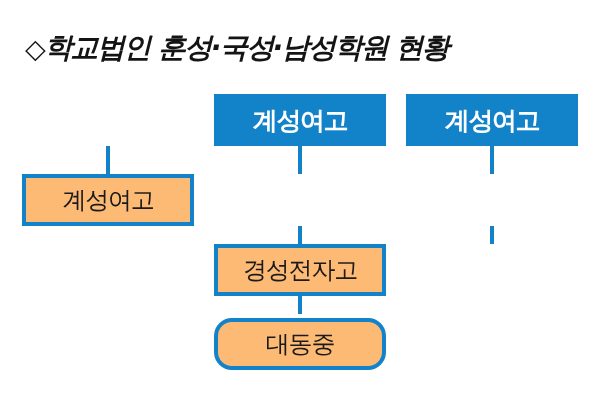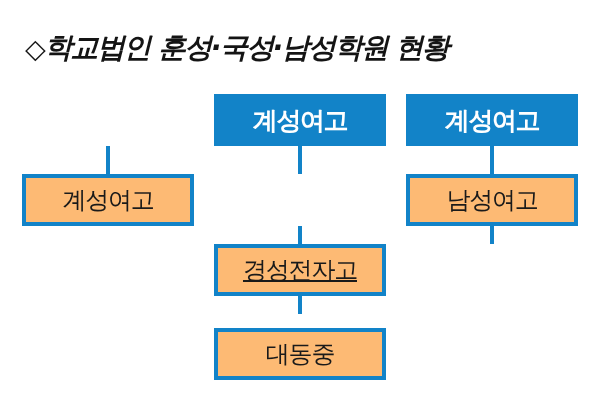--- a/index.html
+++ b/index.html
@@ -95,22 +95,22 @@
   .node-leaf {
     background: #fdba74;
     color: #1a1a1a;
     border: 4px solid #1283c8;
     font-size: 24px;
     font-weight: 400;
     letter-spacing: -1.2px;
   }
 
   .row-1 { top: 80px; }
-  .row-2 { top: 150px; text-decoration: underline; }
-  .row-3 { top: 234px; }
+  .row-2 { top: 150px; }
+  .row-3 { top: 224px; border-radius: 18px; }
 
   
   .connector {
     position: absolute;
     left: 84px;
     width: 4px;
     background: #1283c8;
   }
   .conn-0 { top: 52px;  height: 28px; }
   .conn-1 { top: 132px; height: 18px; }
@@ -139,19 +139,18 @@
       <div class="connector conn-0"></div>
       <div class="connector conn-1"></div>
       <div class="node node-leaf row-2">경성전자고</div>
       <div class="connector conn-2"></div>
       <div class="node node-leaf row-3">대동중</div>
     </div>
 
     <div class="column">
       <div class="node node-root">계성여고</div>
       <div class="connector conn-0"></div>
-      <div class="node node-leaf row-1">남성여고</div>
       <div class="connector conn-1"></div>
 
     </div>
 
   </div>
 </div>
 
 </body></html>

